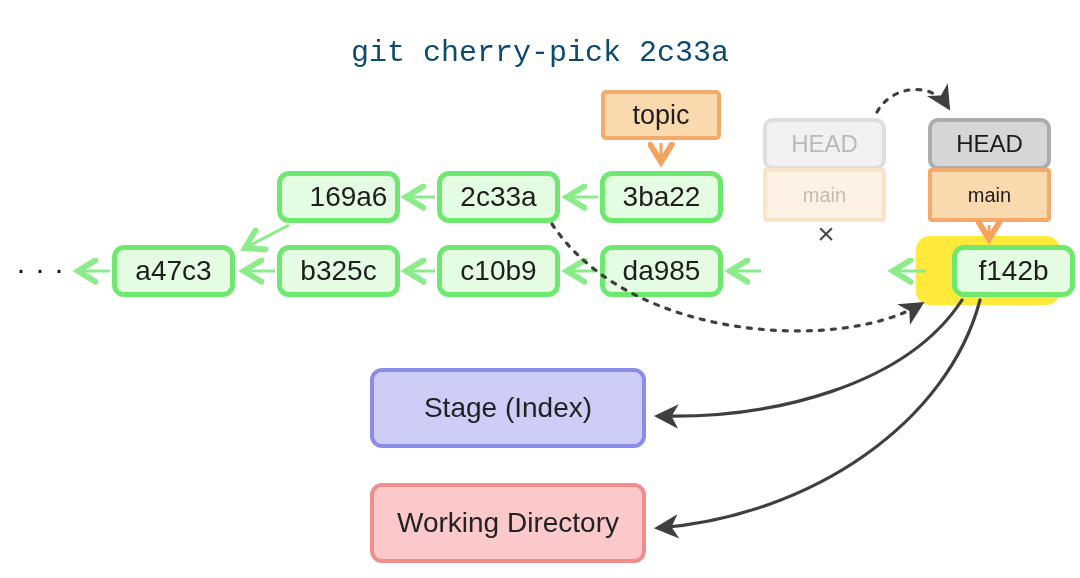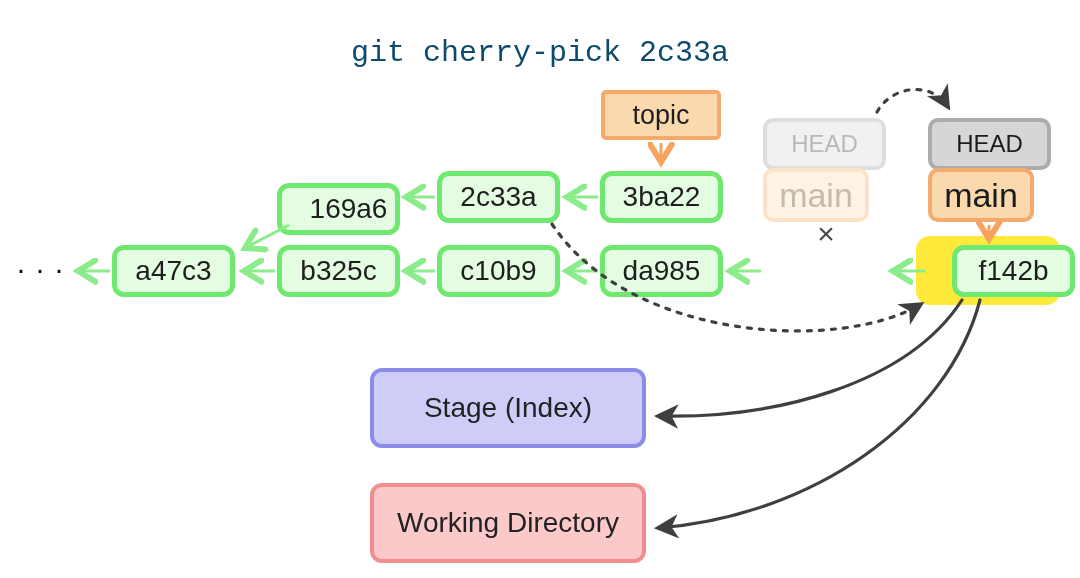--- a/index.html
+++ b/index.html
@@ -19,22 +19,22 @@
   .title{position:absolute;left:0;top:36px;width:100%;text-align:center;
          font-family:"Liberation Mono","DejaVu Sans Mono",monospace;
          font-size:30px;color:#0c4a6e;letter-spacing:0px;}
   .box{position:absolute;box-sizing:border-box;display:flex;align-items:center;justify-content:center;}
   .commit{width:123px;height:52px;border:5px solid var(--green-border);background:var(--green-fill);
           border-radius:12px;font-size:28px;color:var(--ink);}
   .branch{width:120px;height:50px;border:4px solid var(--orange-border);background:var(--orange-fill);
           border-radius:5px;font-size:27px;color:var(--ink);}
   .headbox{width:123px;height:52px;border:4px solid var(--gray-border);background:var(--gray-fill);
            border-radius:10px;font-size:24px;color:#1c1c1c;}
-  .mainbox{width:106px;height:54px;border:4px solid var(--orange-border);background:var(--orange-fill);
-           border-radius:10px;font-size:34px;color:#1c1c1c;}
+  .mainbox{width:123px;height:54px;border:4px solid var(--orange-border);background:var(--orange-fill);
+           border-radius:4px;font-size:20px;color:#1c1c1c;}
   .faded.headbox{border-color:var(--gray-faded-border);background:var(--gray-faded-fill);color:var(--gray-faded-text);}
   .faded.mainbox{border-color:var(--orange-faded-border);background:var(--orange-faded-fill);color:var(--orange-faded-text);}
   .highlight{position:absolute;left:916px;top:236px;width:144px;height:69px;border-radius:14px;
              background:var(--yellow);}
   .panel{width:276px;height:80px;border-radius:12px;font-size:28px;color:#222;}
   .stage{border:4px solid var(--purple-border);background:var(--purple-fill);}
   .workdir{border:4px solid var(--red-border);background:var(--red-fill);}
   .ellipsis{position:absolute;left:16px;top:252px;font-size:30px;letter-spacing:9px;color:#111;}
   .cross{position:absolute;left:810px;top:218px;width:32px;height:32px;display:flex;align-items:center;
          justify-content:center;font-size:30px;color:#4a4a4a;}
@@ -53,21 +53,21 @@
 
   <div class="box headbox faded" style="left:763px;top:118px;">HEAD</div>
   <div class="box mainbox faded" style="left:763px;top:168px;">main</div>
   <div class="cross">×</div>
 
   <div class="box headbox" style="left:928px;top:118px;">HEAD</div>
   <div class="box mainbox" style="left:928px;top:168px;">main</div>
 
   <div class="highlight"></div>
 
-  <div class="box commit" style="left:277px;top:183px;padding-left:20px;">169a6</div>
+  <div class="box commit" style="left:277px;top:171px;padding-left:20px;">169a6</div>
   <div class="box commit" style="left:437px;top:171px;">2c33a</div>
   <div class="box commit" style="left:600px;top:171px;">3ba22</div>
 
   <div class="box commit" style="left:112px;top:245px;">a47c3</div>
   <div class="box commit" style="left:277px;top:245px;">b325c</div>
   <div class="box commit" style="left:437px;top:245px;">c10b9</div>
   <div class="box commit" style="left:600px;top:245px;">da985</div>
   <div class="box commit" style="left:928px;top:245px;margin-left:24px;">f142b</div>
 
   <div class="box panel stage" style="left:370px;top:368px;">Stage (Index)</div>

